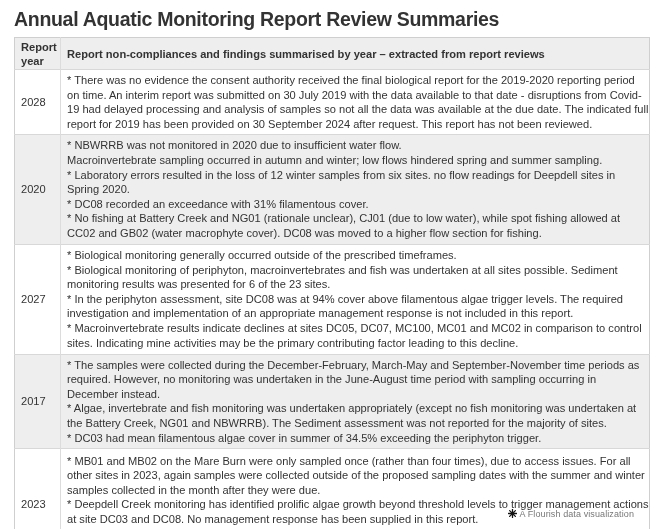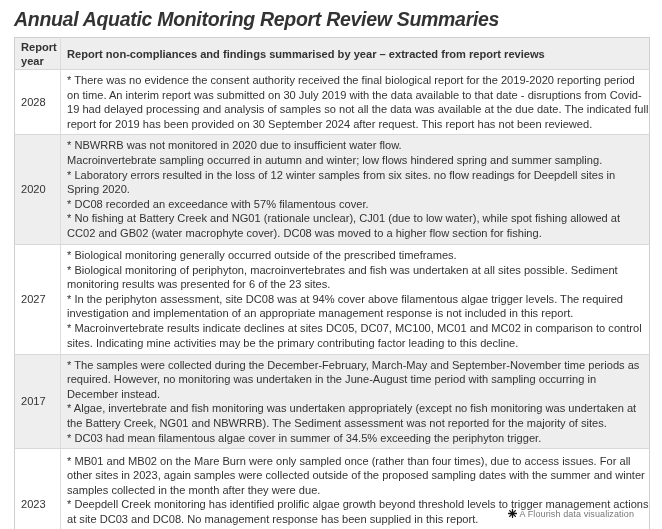--- a/index.html
+++ b/index.html
@@ -1,19 +1,19 @@
 <!DOCTYPE html>
 <html><head>
 <meta charset="utf-8">
 <style>
   html, body { margin:0; padding:0; background:#ffffff; }
   body { width:662px; height:529px; overflow:hidden; position:relative;
          font-family:"Liberation Sans", "DejaVu Sans", sans-serif; color:#333333; }
   .title { position:absolute; left:14px; top:8px; font-size:19.5px; font-weight:bold;
-           color:#333333; letter-spacing:-0.3px; margin:0;font-style:italic; }
+           color:#333333; letter-spacing:-0.3px; margin:0; }
   table { position:absolute; left:14px; top:37px; width:636px; border-collapse:collapse;
           border:1px solid #cfcfcf; font-size:11.1px; line-height:14.6px; table-layout:fixed; }
   th, td { text-align:left; vertical-align:middle; padding:0 0 0 6px; }
   th { font-weight:bold; color:#333; background:#eeeeee; height:31px; line-height:14px; font-size:11.1px; }
   td { padding-top:3px; padding-bottom:3px; }
   td.year, th.year { border-right:1px solid #dcdcdc;margin-left:9px; }
   tr.row { border-top:1px solid #d8d8d8; }
   tr.row.odd { background:#ffffff; }
   tr.row.even { background:#eeeeee; }
   col.c1 { width:46px; }
@@ -44,21 +44,21 @@
       <td>
         <span class="bullet">* There was no evidence the consent authority received the final biological report for the 2019-2020 reporting period on time. An interim report was submitted on 30 July 2019 with the data available to that date - disruptions from Covid-19 had delayed processing and analysis of samples so not all the data was available at the due date. The indicated full report for 2019 has been provided on 30 September 2024 after request. This report has not been reviewed.</span>
       </td>
     </tr>
     <tr class="row even" style="height:73px">
       <td class="year">2020</td>
       <td>
         <span class="bullet">* NBWRRB was not monitored in 2020 due to insufficient water flow.</span>
         <span class="bullet">Macroinvertebrate sampling occurred in autumn and winter; low flows hindered spring and summer sampling.</span>
         <span class="bullet">* Laboratory errors resulted in the loss of 12 winter samples from six sites. no flow readings for Deepdell sites in Spring 2020.</span>
-        <span class="bullet">* DC08 recorded an exceedance with 57% filamentous cover.</span>
+        <span class="bullet">* DC08 recorded an exceedance with 31% filamentous cover.</span>
         <span class="bullet">* No fishing at Battery Creek and NG01 (rationale unclear), CJ01 (due to low water), while spot fishing allowed at CC02 and GB02 (water macrophyte cover). DC08 was moved to a higher flow section for fishing.</span>
       </td>
     </tr>
     <tr class="row odd" style="height:110px">
       <td class="year">2027</td>
       <td>
         <span class="bullet">* Biological monitoring generally occurred outside of the prescribed timeframes.</span>
         <span class="bullet">* Biological monitoring of periphyton, macroinvertebrates and fish was undertaken at all sites possible. Sediment monitoring results was presented for 6 of the 23 sites.</span>
         <span class="bullet">* In the periphyton assessment, site DC08 was at 94% cover above filamentous algae trigger levels. The required investigation and implementation of an appropriate management response is not included in this report.</span>
         <span class="bullet">* Macroinvertebrate results indicate declines at sites DC05, DC07, MC100, MC01 and MC02 in comparison to control sites. Indicating mine activities may be the primary contributing factor leading to this decline.</span>

